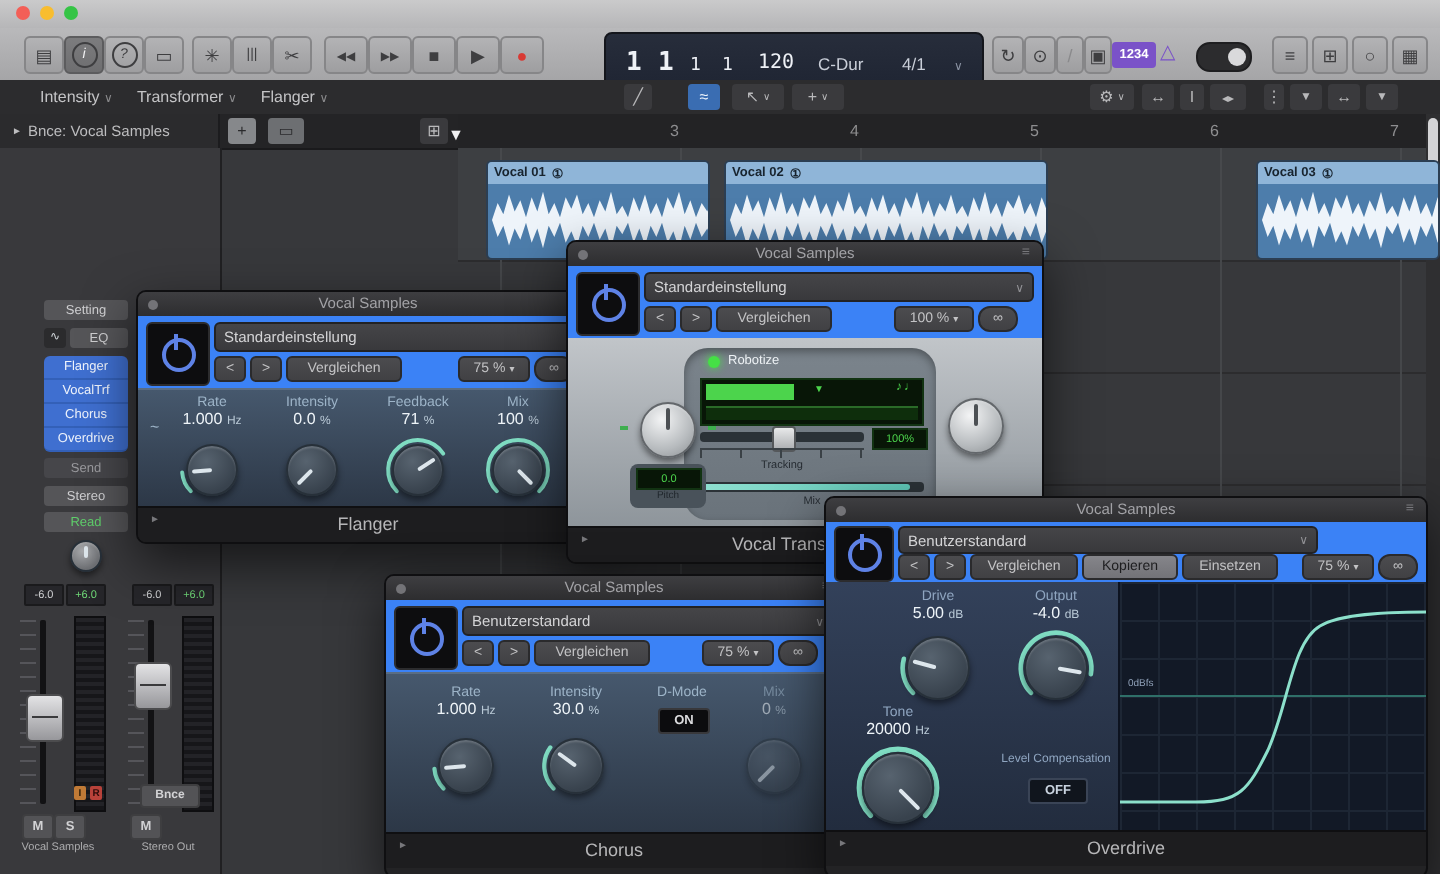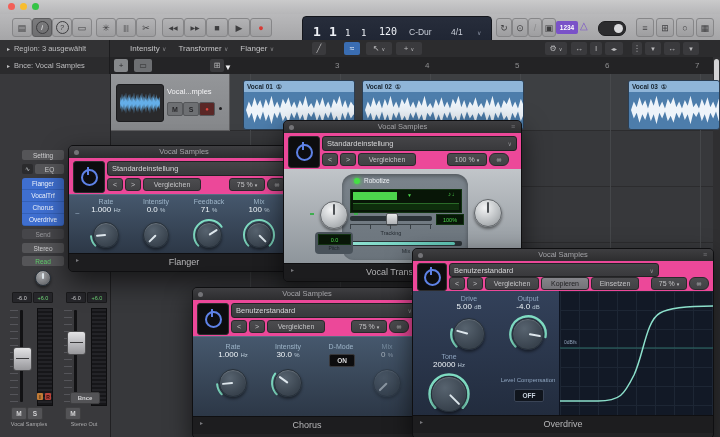--- a/index.html
+++ b/index.html
@@ -76,21 +76,21 @@
     font-size:6.5px;font-weight:bold;display:flex;align-items:center;justify-content:center;}
   .striplabel{font-size:5.5px;color:#ababad;text-align:center;}
 
   
   .pwin{background:#232325;border:1px solid #0f0f11;border-radius:5px;
     box-shadow:0 10px 26px rgba(0,0,0,.6);overflow:hidden;}
   .ptitle{left:0;top:0;right:0;height:12px;background:linear-gradient(#3e3e41,#2d2d2f);
     border-bottom:1px solid #1b1b1d;color:#a2a2a6;font-size:7.5px;text-align:center;line-height:12px;}
   .pdot{left:5px;top:4px;width:5px;height:5px;border-radius:50%;background:#737377;}
   .pmenu{right:6px;top:2px;color:#77777b;font-size:7px;}
-  .phead{left:0;right:0;background:#ec4899;border-bottom:1px solid #1a1a1c;}
+  .phead{left:0;right:0;background:#3b82f6;border-bottom:1px solid #1a1a1c;}
   .pwr{background:#0d0d0f;border-radius:3px;border:1px solid #2c2c2e;display:flex;align-items:center;justify-content:center;}
   .pwrg{position:relative;width:13px;height:13px;border:2px solid #5e82e6;border-radius:50%;}
   .pwrg::after{content:"";position:absolute;left:4.5px;top:-4px;width:2px;height:8px;background:#5e82e6;}
   .preset{background:linear-gradient(#454548,#39393c);border:1px solid #222224;border-radius:3px;
     color:#d4d4d6;font-size:7.5px;display:flex;align-items:center;padding:0 4px;}
   .preset .chv{margin-left:auto;color:#919195;font-size:6px;}
   .pbtn{background:linear-gradient(#4c4c4f,#414144);border:1px solid #2a2a2c;border-radius:3px;
     color:#c3c3c5;font-size:7px;display:flex;align-items:center;justify-content:center;height:11px;}
   .pbtn.act{background:linear-gradient(#85858a,#737378);color:#1d1d1f;}
   .pfoot{left:0;right:0;background:#1d1d1f;border-top:1px solid #0f0f11;color:#b6b6b8;
@@ -173,24 +173,20 @@
   <div class="ab badge1234">1234</div>
   <div class="ab" style="left:580px;top:6px;font-size:10px;color:#7a52c8;">△</div>
   <div class="ab toggle"></div>
   <div class="ab tbtn" style="left:636px;width:16px;">≡</div>
   <div class="ab tbtn" style="left:656px;width:16px;">⊞</div>
   <div class="ab tbtn" style="left:676px;width:16px;">○</div>
   <div class="ab tbtn" style="left:696px;width:16px;">▦</div>
 </div>
 
 <div class="ab fx" id="row2">
-  <div class="lpane">
-    <span style="font-size:5px;">►</span>
-    <span>Region: 3 ausgewählt</span>
-  </div>
   <span class="menu" style="margin-left:20px;">
     <span>Intensity</span> <span class="chv">∨</span></span>
   <span class="menu">
     <span>Transformer</span> <span class="chv">∨</span></span>
   <span class="menu">
     <span>Flanger</span> <span class="chv">∨</span></span>
   <div class="ab dk" style="left:312px;top:2px;width:14px;height:13px;">╱</div>
   <div class="ab dk blue" style="left:344px;top:2px;width:16px;height:13px;">≈</div>
   <div class="ab dk" style="left:366px;top:2px;width:26px;height:13px;gap:2px;">
     <span>↖</span>
@@ -229,32 +225,20 @@
   <span class="ab" style="left:376px;top:4px;">6</span>
   <span class="ab" style="left:466px;top:4px;">7</span>
   <span class="ab" style="left:-5px;top:6px;color:#f0f0f2;font-size:8px;">▼</span>
 </div>
 
 <div class="ab" id="grid"></div>
 <div class="ab" id="lane1"></div>
 <div class="ab" id="scrollbar"></div>
 <div class="ab" id="scrollthumb"></div>
 
-<div class="ab" id="trackhdr">
-  <div class="ab" style="left:6px;top:10px;width:46px;height:36px;background:#2a2a2c;border-radius:3px;border:1px solid #1c1c1e;">
-    <svg style="position:absolute;left:3px;top:5px;" width="40" height="26" viewBox="0 0 120 24" preserveAspectRatio="none">
-          <use href="#wave" fill="#64aee8"></use>
-        </svg>
-  </div>
-  <span class="ab" style="left:57px;top:13px;font-size:7.5px;color:#f2f2f4;">Vocal...mples</span>
-  <div class="ab msr" style="left:57px;top:28px;">M</div>
-  <div class="ab msr" style="left:73px;top:28px;">S</div>
-  <div class="ab msr" style="left:89px;top:28px;background:#5a2726;color:#e0443c;font-size:6px;">●</div>
-  <div class="ab" style="left:109px;top:33px;width:3px;height:3px;border-radius:50%;background:#1c1c1e;"></div>
-</div>
 
 <div class="ab region" style="left:243px;width:110px;">
   <div class="rhead">
         <span>Vocal 01</span>
         <span>①</span>
       </div>
   <svg class="rwave" viewBox="0 0 120 24" preserveAspectRatio="none">
         <use href="#wave" fill="#eef4fa"></use>
       </svg>
 </div>

